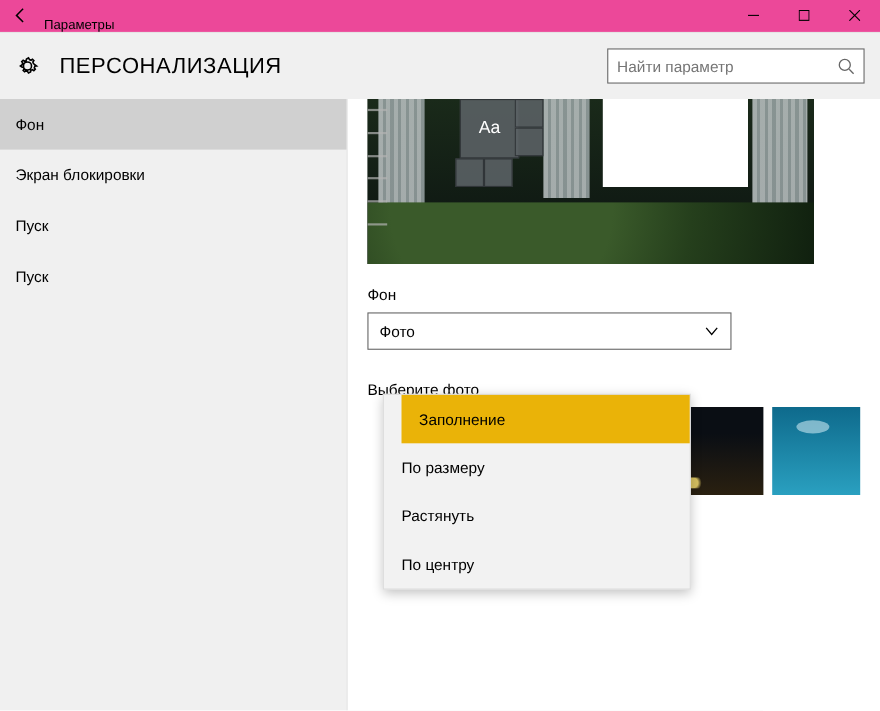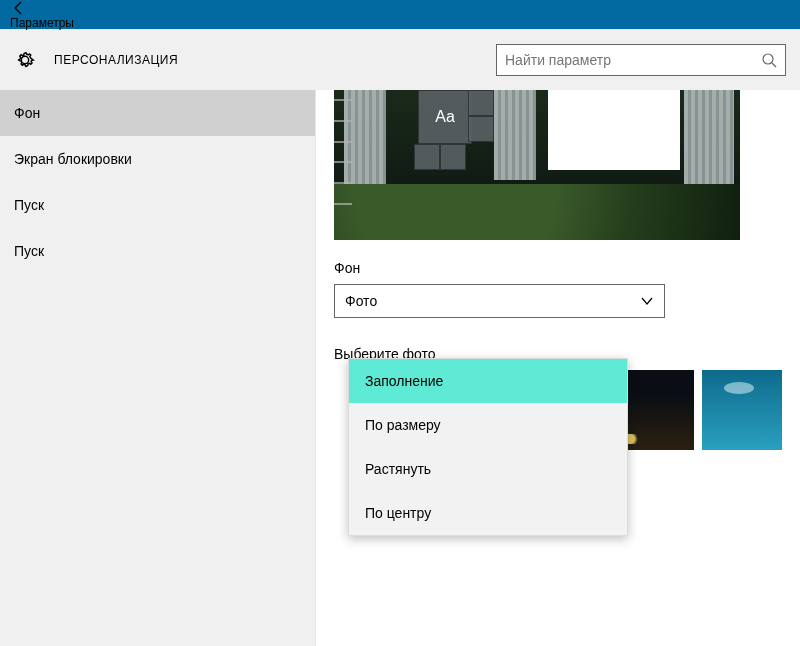--- a/index.html
+++ b/index.html
@@ -1,28 +1,28 @@
 <!DOCTYPE html>
 <html><head>
   <meta charset="utf-8">
   <style>
     * { margin: 0; padding: 0; box-sizing: border-box; font-family: "Segoe UI", Tahoma, sans-serif; }
     body { width: 800px; height: 646px; background: #f5f5f5; overflow: hidden; }
     .window { width: 100%; height: 100%; background: #fff; display: flex; flex-direction: column; }
-    .titlebar { height: 30px; background: #0369a1; display: flex; align-items: flex-start; padding-left: 4px; border-bottom: 1px solid #e5e5e5; flex-direction: column; }
+    .titlebar { height: 30px; background: #ec4899; display: flex; align-items: flex-end; padding-left: 4px; border-bottom: 1px solid #e5e5e5; }
     .back-btn { width: 30px; height: 30px; display: flex; align-items: center; justify-content: center; cursor: pointer; }
     .back-btn svg { width: 16px; height: 16px; }
     .titlebar-title { font-size: 12px; margin-left: 6px; color: #000; }
     .window-controls { margin-left: auto; display: flex; }
     .wc-btn { width: 46px; height: 30px; display: flex; align-items: center; justify-content: center; cursor: pointer; }
     .wc-btn svg { width: 10px; height: 10px; }
     .header-row { height: 60px; background: #f0f0f0; display: flex; align-items: center; padding: 0 14px; }
     .gear { width: 22px; height: 22px; display: flex; align-items: center; justify-content: center; margin-right: 18px; }
-    .header-title { font-size: 12px; font-weight: 400; letter-spacing: 0.5px; }
-    .search-box { margin-left: auto; width: 290px; height: 32px; border: 1px solid #666; background: #fff; display: flex; align-items: center; padding: 0 8px; }
+    .header-title { font-size: 20px; font-weight: 400; letter-spacing: 0.5px; }
+    .search-box { margin-left: auto; width: 234px; height: 32px; border: 1px solid #666; background: #fff; display: flex; align-items: center; padding: 0 8px; }
     .search-input { border: none; outline: none; flex: 1; font-size: 14px; background: transparent; }
     .search-icon { width: 16px; height: 16px; flex-shrink: 0; }
     .body { flex: 1; display: flex; background: #fff; }
     .sidebar { width: 330px; background: #f0f0f0; border-right: 1px solid #e5e5e5; }
     .side-item { height: 46px; display: flex; align-items: center; padding-left: 14px; font-size: 14px; cursor: pointer; }
     .side-item.active { background: #d0d0d0; }
     .content { flex: 1; padding: 0 18px 18px 18px; display: flex; flex-direction: column; }
     .preview { width: 406px; height: 150px; background: linear-gradient(to bottom, #1a2a1a 0%, #0b1210 100%); position: relative; overflow: hidden; margin-top: 0; }
     .waterfall { position: absolute; top: 0; width: 42px; height: 100%; background: repeating-linear-gradient(90deg, #bec5c6 0 4px, #9ba6a7 4px 7px); opacity: 0.85; }
     .wf1 { left: 10px; }
@@ -47,21 +47,21 @@
     .pic-label { font-size: 14px; margin-top: 28px; color: #000; }
     .pic-row { margin-top: 8px; height: 80px; display: flex; gap: 8px; position: relative; }
     .thumb { width: 80px; height: 80px; background: #444; }
     .thumb.t1 { background: linear-gradient(to top, #2a2010 0%, #0a0e14 70%); position: relative; }
     .thumb.t1::after { content: ""; position: absolute; bottom: 6px; left: 6px; width: 20px; height: 10px; background: radial-gradient(circle, #d6c060 0 40%, transparent 70%); }
     .thumb.t2 { background: linear-gradient(to bottom, #0e6a8c 0%, #2aa0c0 100%); position: relative; }
     .thumb.t2::after { content: ""; position: absolute; top: 12px; left: 22px; width: 30px; height: 12px; background: rgba(200,230,240,0.6); border-radius: 50%; }
 
     .popup { position: absolute; top: 358px; left: 348px; width: 280px; background: #f2f2f2; box-shadow: 0 3px 10px rgba(0,0,0,0.25); border: 1px solid #dcdcdc; }
     .popup-item { height: 44px; display: flex; align-items: center; padding-left: 16px; font-size: 14px; cursor: pointer; }
-    .popup-item.sel { background: #5eead4; }
+    .popup-item.sel { background: #eab308; margin-left: 16px; }
   </style>
 </head>
 <body>
 
 <div class="window">
 
   <div class="titlebar">
     <div class="back-btn">
       <svg viewBox="0 0 16 16">
           <path d="M10 2 L4 8 L10 14" stroke="#000" stroke-width="1.4" fill="none"></path>

